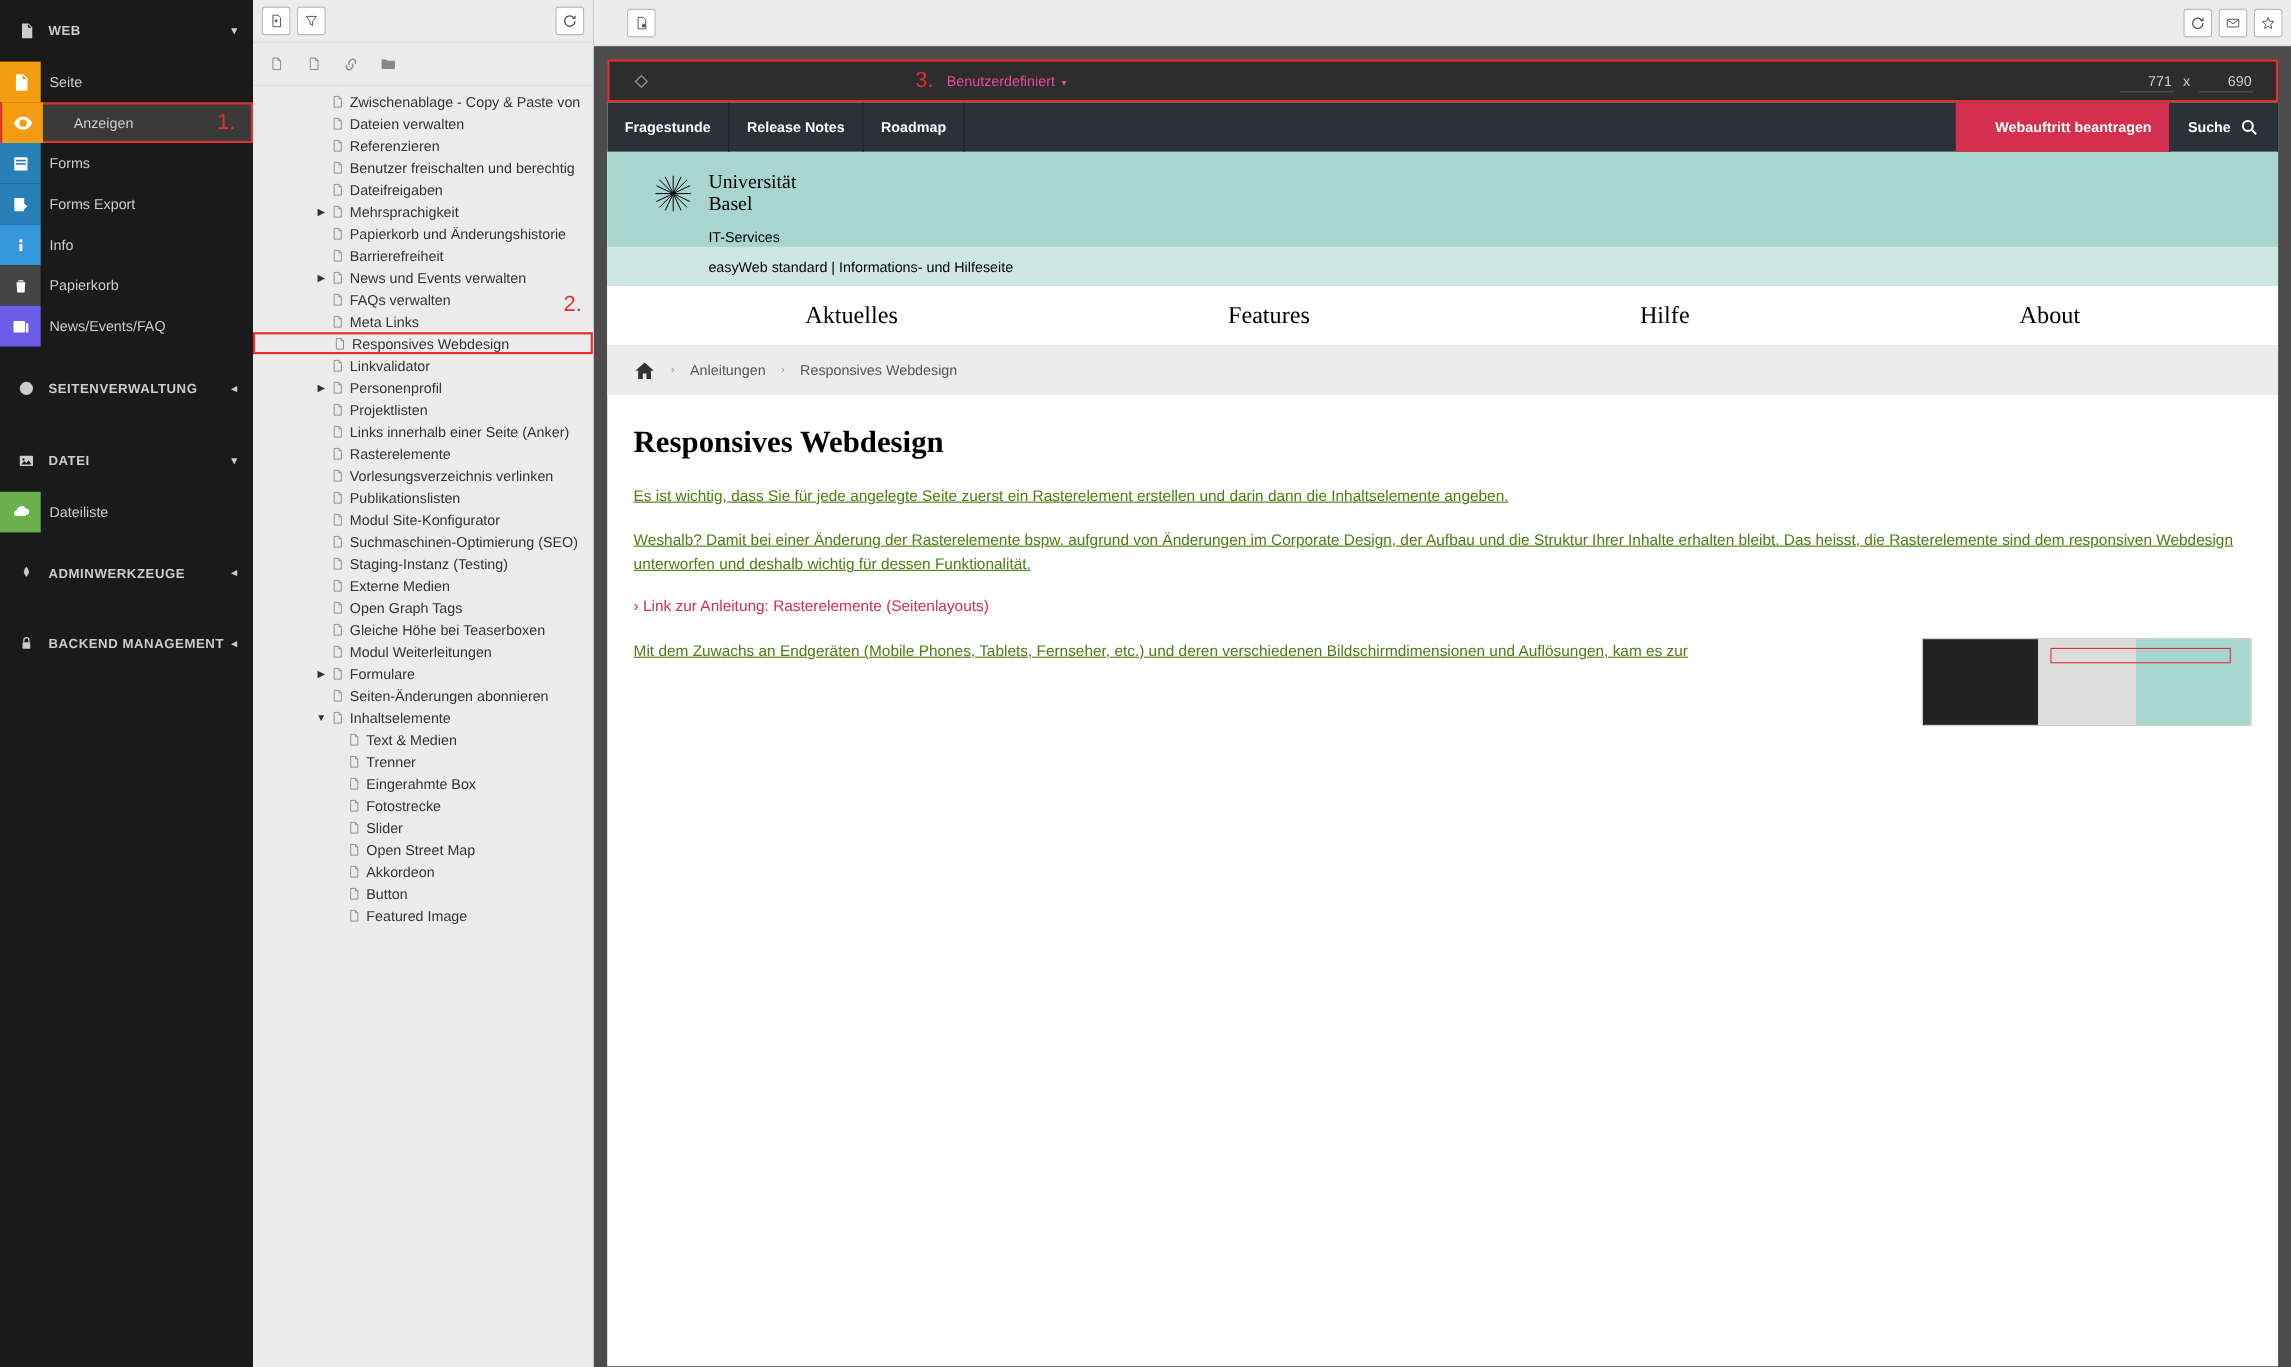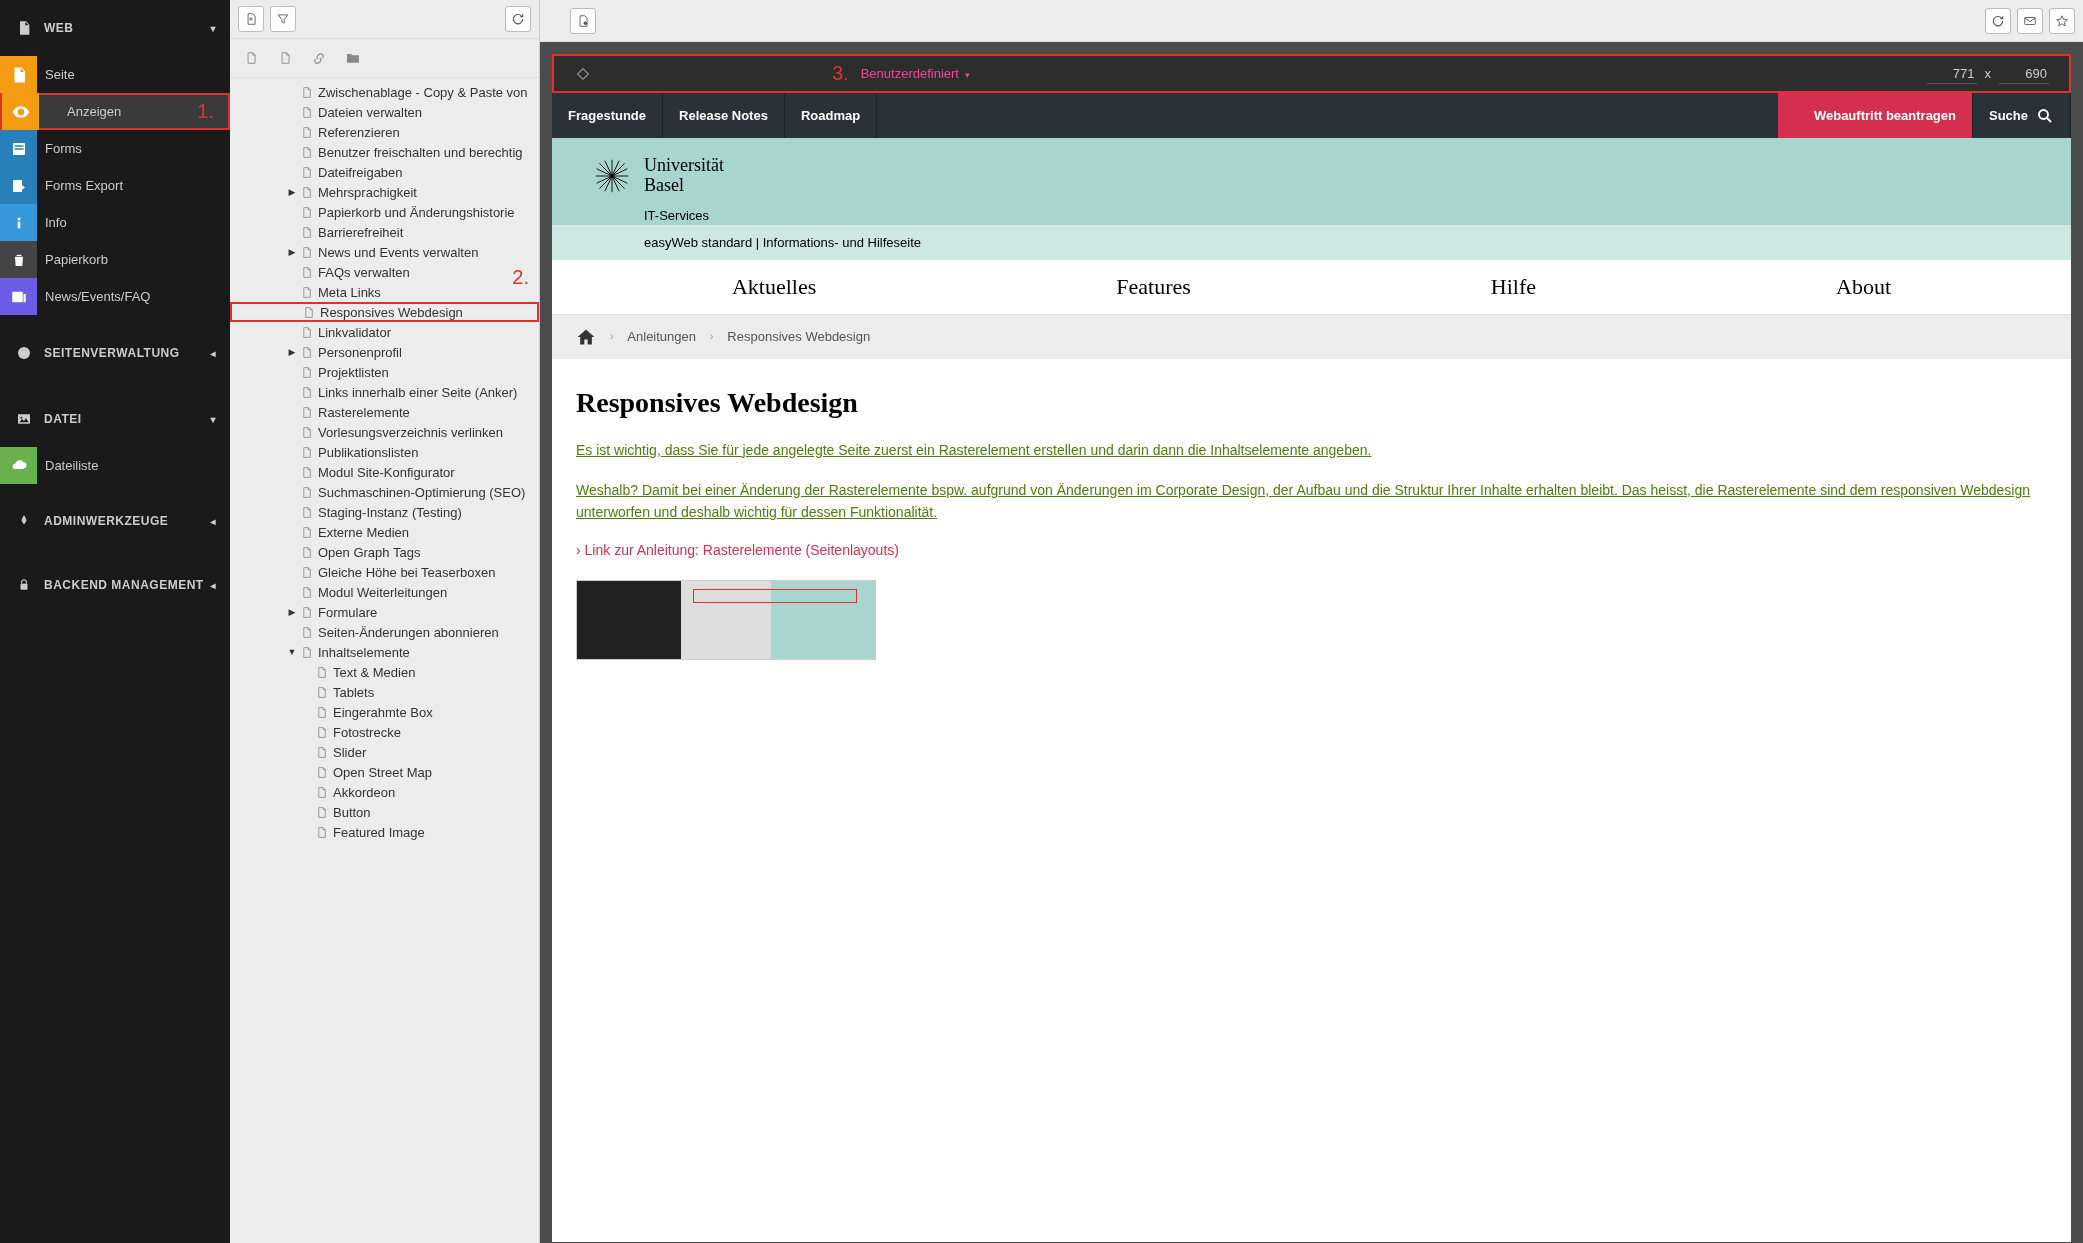--- a/index.html
+++ b/index.html
@@ -670,21 +670,21 @@
           <span class="label">Text &amp; Medien</span>
         </div>
         <div class="tree-item">
           <span class="indent" style="width: 70px;"></span>
           <span class="expander"></span>
           <span class="file-icon">
             <svg width="13" height="13">
               <use href="#svg-file"></use>
             </svg>
           </span>
-          <span class="label">Tablets</span>
+          <span class="label">Trenner</span>
         </div>
         <div class="tree-item">
           <span class="indent" style="width: 70px;"></span>
           <span class="expander"></span>
           <span class="file-icon">
             <svg width="13" height="13">
               <use href="#svg-file"></use>
             </svg>
           </span>
           <span class="label">Eingerahmte Box</span>
@@ -844,20 +844,23 @@
           <span class="sep">›</span>
           <span>Responsives Webdesign</span>
         </div>
 
         <div class="site-content">
           <h1 class="site-h1">Responsives Webdesign</h1>
           <p class="site-p">Es ist wichtig, dass Sie für jede angelegte Seite zuerst ein Rasterelement erstellen und darin dann die Inhaltselemente angeben.</p>
           <p class="site-p">Weshalb? Damit bei einer Änderung der Rasterelemente bspw. aufgrund von Änderungen im Corporate Design, der Aufbau und die Struktur Ihrer Inhalte erhalten bleibt. Das heisst, die Rasterelemente sind dem responsiven Webdesign unterworfen und deshalb wichtig für dessen Funktionalität.</p>
           <a class="site-link">Link zur Anleitung: Rasterelemente (Seitenlayouts)</a>
           <div class="site-two-col">
+            <div class="text">
+                <p class="site-p">Mit dem Zuwachs an Endgeräten (Mobile Phones, Tablets, Fernseher, etc.) und deren verschiedenen Bildschirmdimensionen und Auflösungen, kam es zur</p>
+              </div>
             <div class="site-thumbnail"></div>
           </div>
         </div>
       </div>
     </div>
   </div>
 
 </div>
 
 </body></html>

